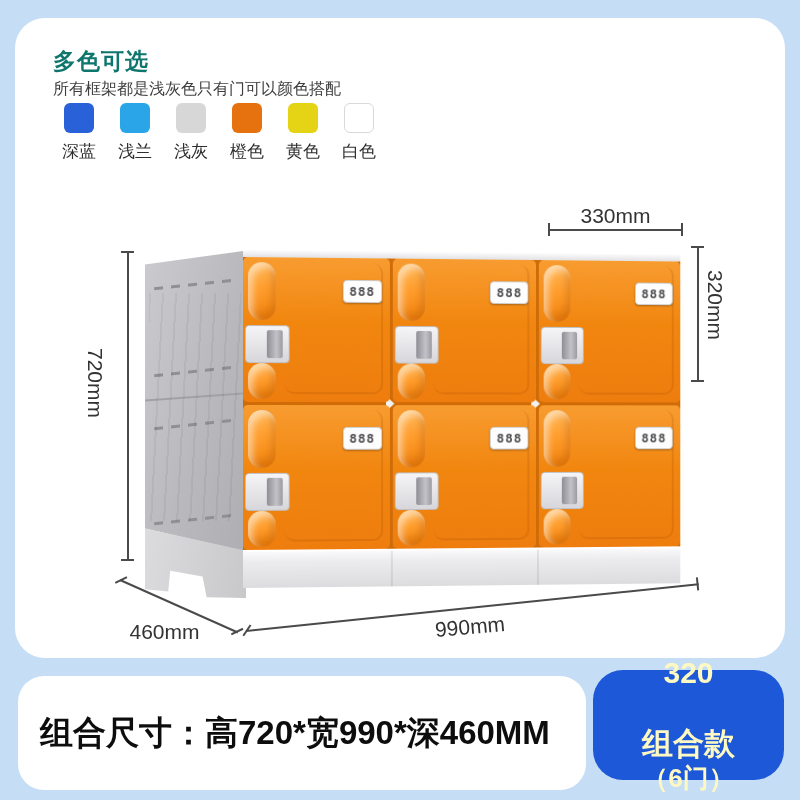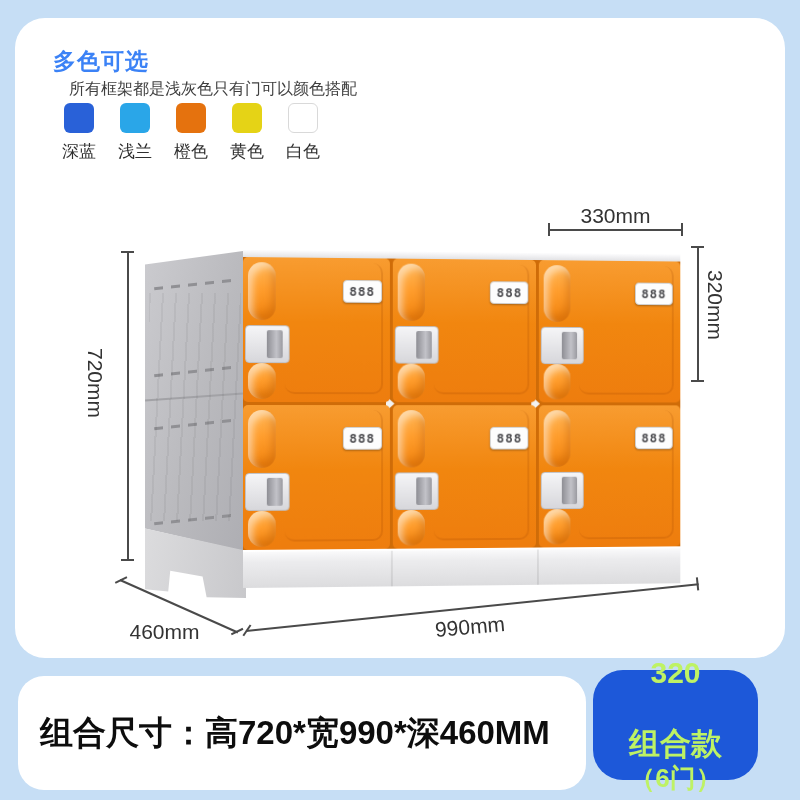--- a/index.html
+++ b/index.html
@@ -7,22 +7,22 @@
     width:800px;height:800px;position:relative;overflow:hidden;
     background:var(--page-bg,#c6def5);
     font-family:"Liberation Sans","DejaVu Sans",sans-serif;
   }
   .abs{position:absolute;}
 
   
   .card{left:15px;top:18px;width:770px;height:640px;background:#ffffff;border-radius:30px;}
 
   
-  .colors-title{left:38px;top:28px;font-size:23px;font-weight:bold;color:#3b82f6;letter-spacing:1px;}
-  .colors-subtitle{left:54px;top:61px;font-size:16px;color:#3f3f3f;}
+  .colors-title{left:38px;top:28px;font-size:23px;font-weight:bold;color:#0f766e;letter-spacing:1px;}
+  .colors-subtitle{left:38px;top:61px;font-size:16px;color:#3f3f3f;}
   .swatch-row{left:36px;top:85px;display:flex;}
   .swatch-item{width:56px;display:flex;flex-direction:column;align-items:center;}
   .swatch{width:30px;height:30px;border-radius:6px;}
   .swatch.white{border:1px solid #d9d9d9;box-sizing:border-box;}
   .swatch-label{margin-top:7px;font-size:17px;color:#2e2e2e;}
 
   
   .dline{background:#4a4a4a;}
   .dcap{background:#4a4a4a;position:absolute;}
   .dlabel{color:#333;font-size:21px;white-space:nowrap;}
@@ -108,44 +108,48 @@
 
   
   .spec-bar{
     left:18px;top:676px;width:568px;height:114px;border-radius:26px;background:#ffffff;
     display:flex;flex-direction:column;justify-content:center;padding-left:22px;box-sizing:border-box;
   }
   .spec-line{font-size:33px;font-weight:bold;color:#0d0d0d;line-height:48px;white-space:nowrap;}
 
   
   .badge{
-    left:593px;top:670px;width:165px;height:110px;border-radius:30px;
+    left:593px;top:670px;width:191px;height:110px;border-radius:30px;
     background:var(--badge-bg,#1d58d9);
     display:flex;flex-direction:column;align-items:center;justify-content:center;
-    color:#bef264;font-weight:bold;
+    color:#fef9c3;font-weight:bold;
   }
   .badge-l1{font-size:30px;line-height:35px;}
   .badge-l2{font-size:31px;line-height:35px;margin-top:36px;}
   .badge-l3{font-size:26px;line-height:35px;}
 </style>
 </head>
 <body style="--page-bg: #c6def5; --badge-bg: #1d58d9; --door-main: #ee7d0e;">
 
 <div class="abs card">
 
   <div class="abs colors-title">多色可选</div>
   <div class="abs colors-subtitle">所有框架都是浅灰色只有门可以颜色搭配</div>
   <div class="abs swatch-row" id="swatch-row">
       <div class="swatch-item">
         <div class="swatch" style="background: rgb(41, 97, 216);"></div>
         <div class="swatch-label">深蓝</div>
       </div>
       <div class="swatch-item">
         <div class="swatch" style="background: rgb(42, 166, 232);"></div>
         <div class="swatch-label">浅兰</div>
+      </div>
+      <div class="swatch-item">
+        <div class="swatch" style="background: rgb(215, 215, 215);"></div>
+        <div class="swatch-label">浅灰</div>
       </div>
       <div class="swatch-item">
         <div class="swatch" style="background: rgb(229, 114, 14);"></div>
         <div class="swatch-label">橙色</div>
       </div>
       <div class="swatch-item">
         <div class="swatch" style="background: rgb(229, 211, 22);"></div>
         <div class="swatch-label">黄色</div>
       </div>
       <div class="swatch-item">

